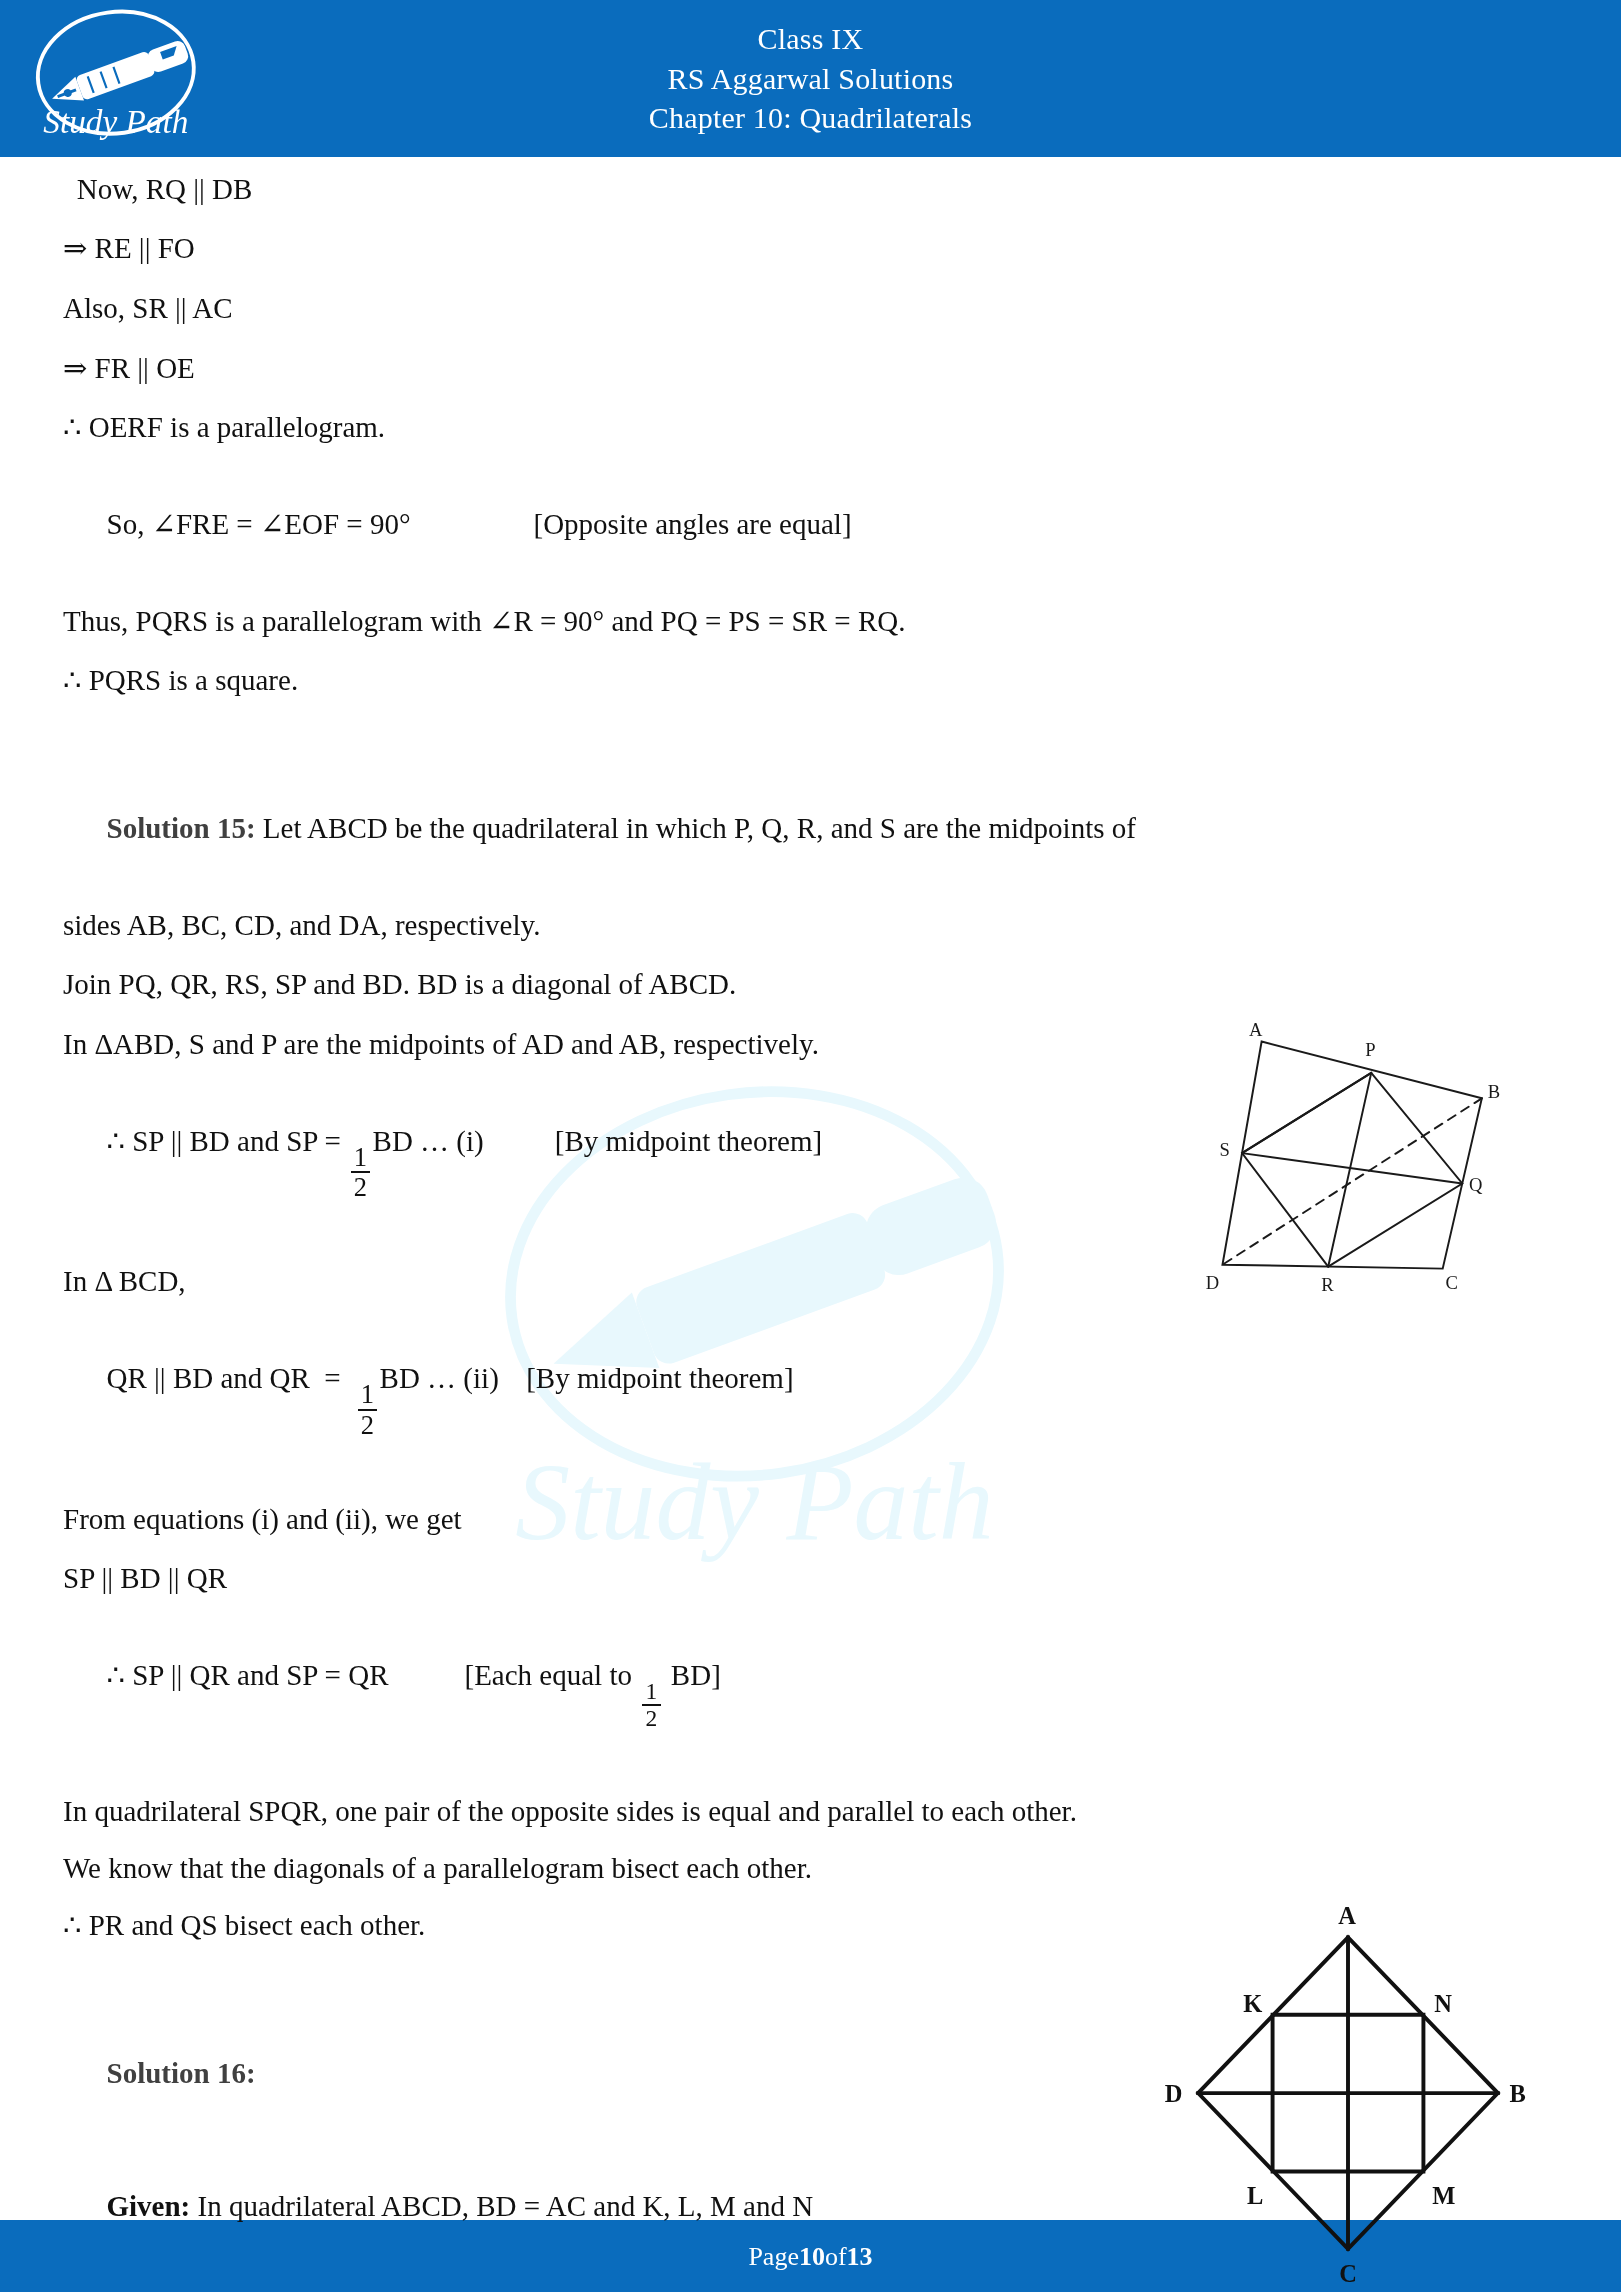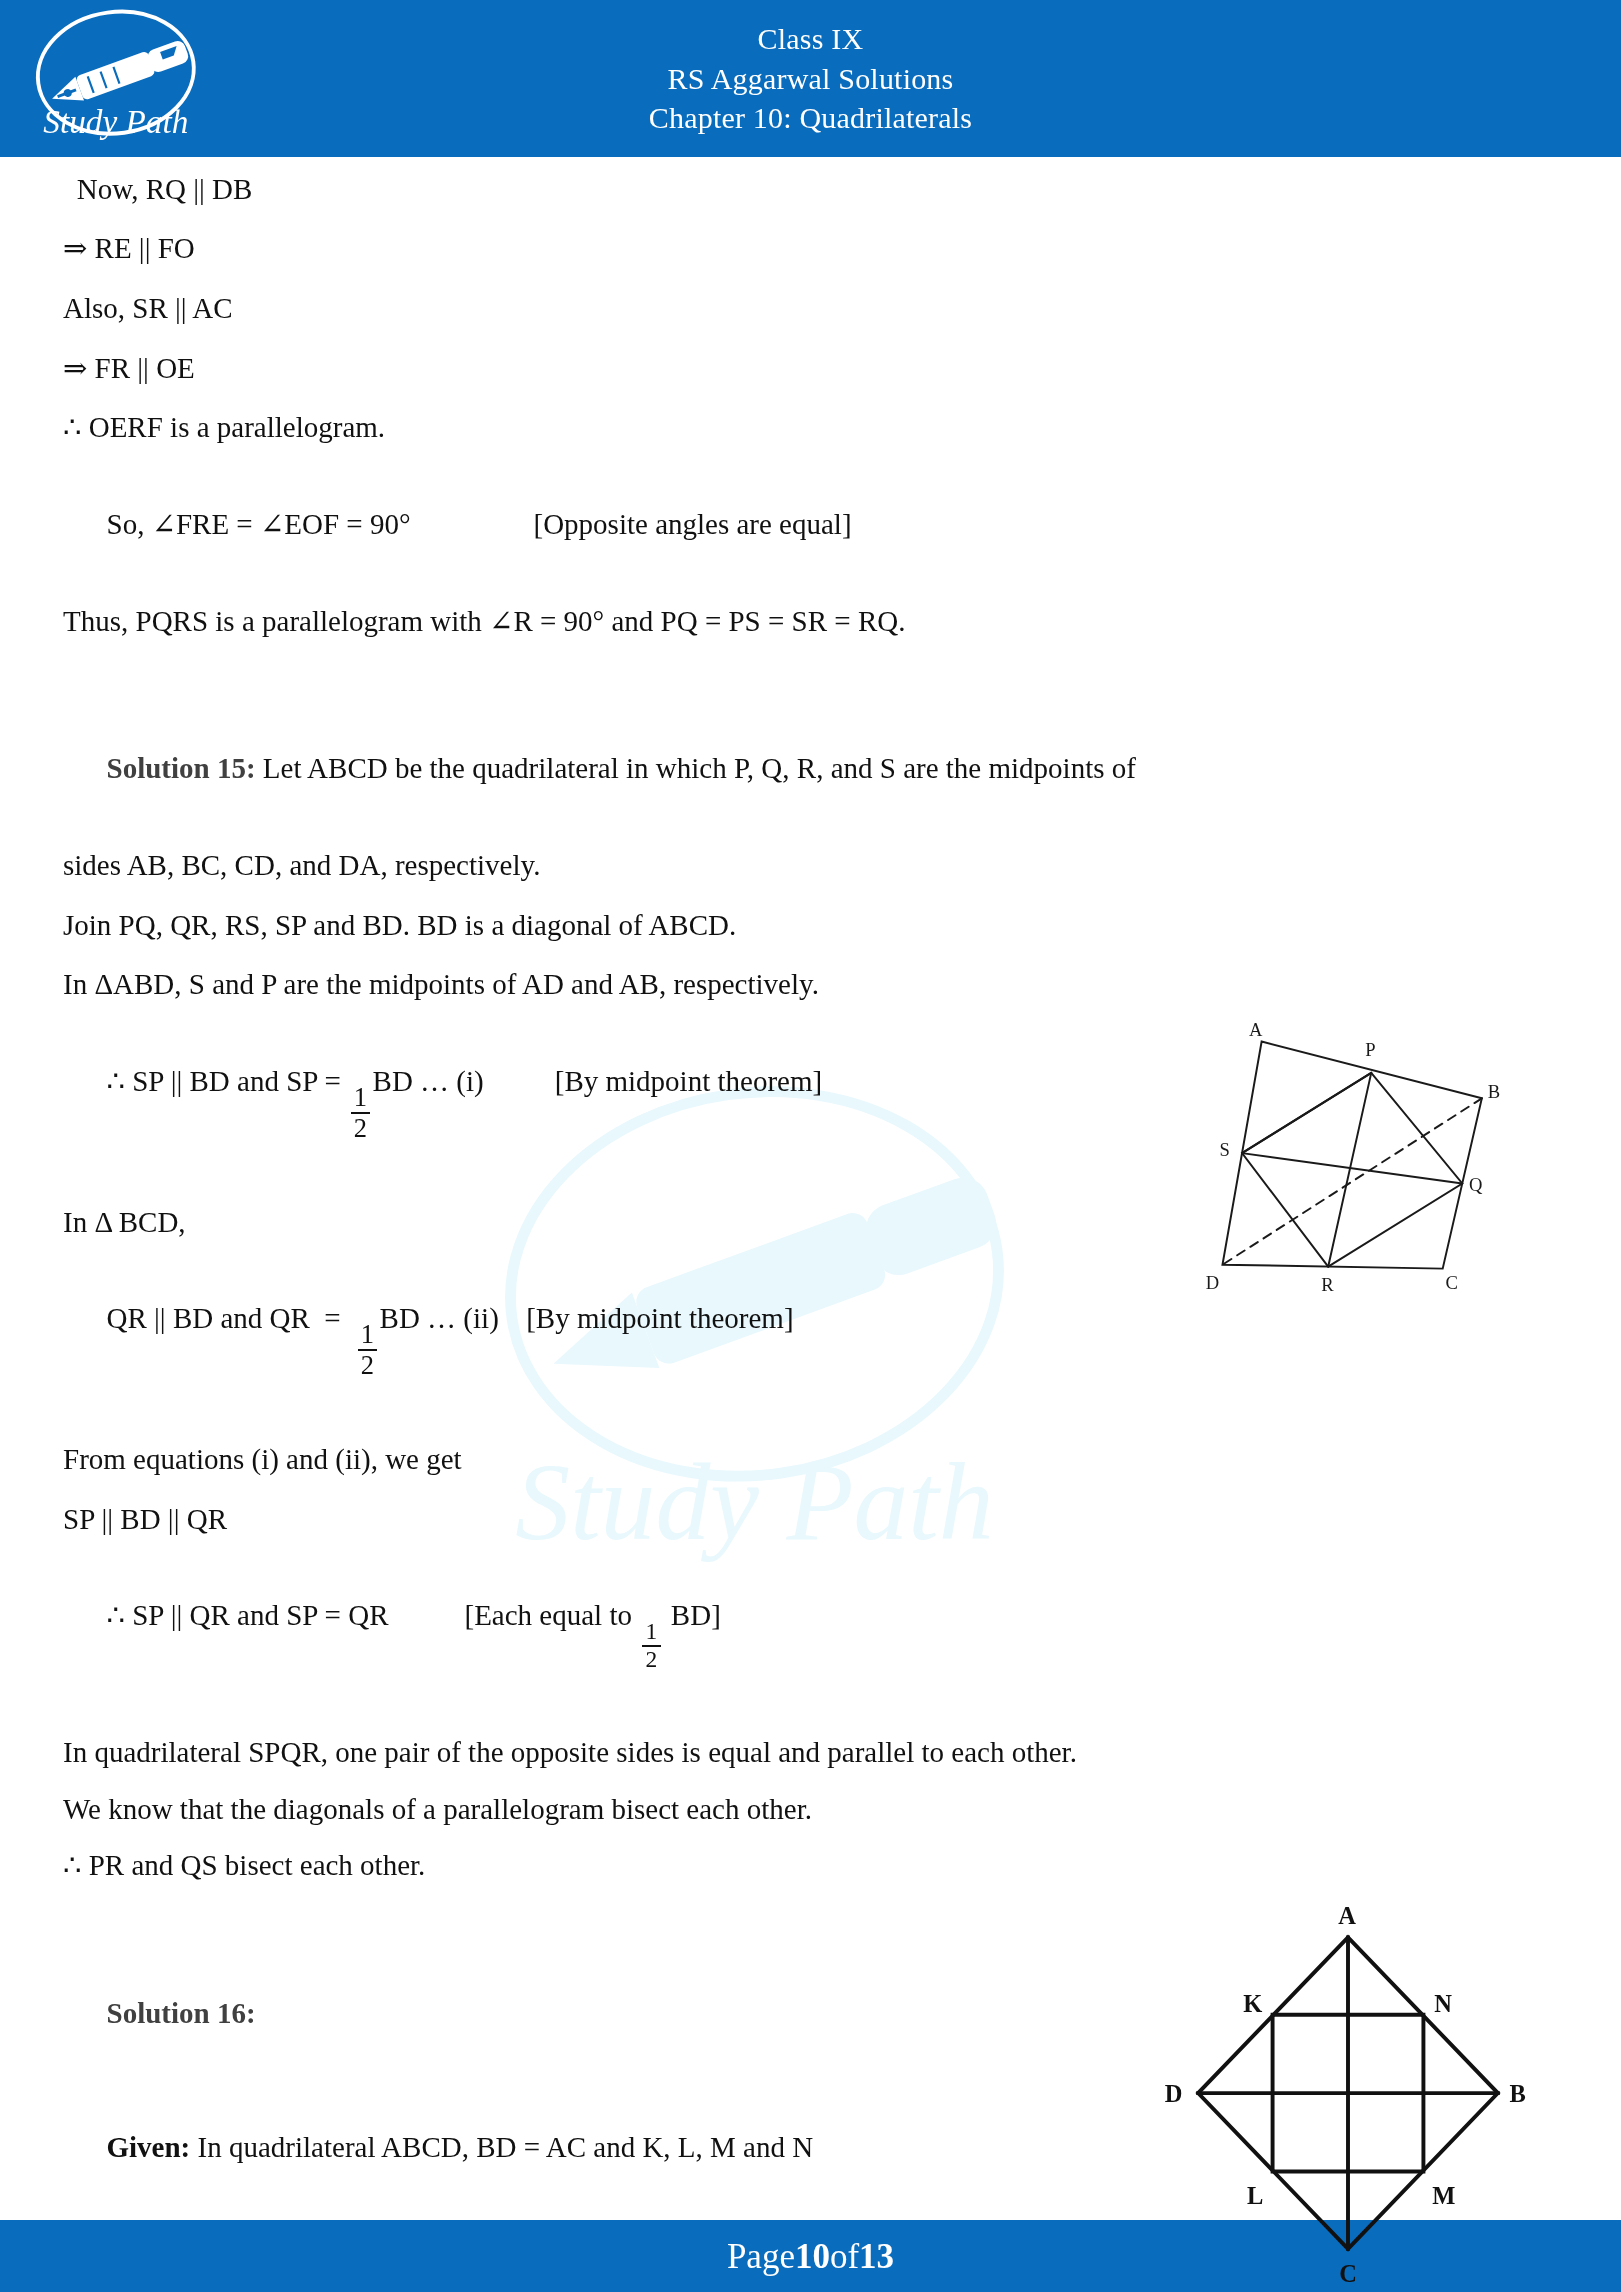--- a/index.html
+++ b/index.html
@@ -124,21 +124,21 @@
   .footer {
     position: absolute;
     left: 0; bottom: 0;
     width: 100%;
     height: 73px;
     background: #0a6cbd;
     color: #ffffff;
     display: flex;
     align-items: center;
     justify-content: center;
-    font-size: 35px;
+    font-size: 26px;
   }
   .footer .num { font-weight: bold; }
 </style>
 </head>
 <body>
 
 <div class="header">
   <div class="header-logo">
     <svg viewBox="0 0 230 150" width="225" height="147" aria-hidden="true">
 
@@ -235,20 +235,21 @@
     <p class="line">⇒ RE || FO</p>
     <p class="line">Also, SR || AC</p>
     <p class="line">⇒ FR || OE</p>
     <p class="line">∴ OERF is a parallelogram.</p>
 
     <p class="line">
       <span>So, ∠FRE = ∠EOF = 90°</span><span class="note pad-a">[Opposite angles are equal]</span>
     </p>
 
     <p class="line">Thus, PQRS is a parallelogram with ∠R = 90° and PQ = PS = SR = RQ.</p>
+    <p class="line">∴ PQRS is a square.</p>
 
     <div class="gap-lg"></div>
 
     <p class="line">
       <span class="sol-label">Solution 15:</span><span> Let ABCD be the quadrilateral in which P, Q, R, and S are the midpoints of</span>
     </p>
     <p class="line">sides AB, BC, CD, and DA, respectively.</p>
     <p class="line">Join PQ, QR, RS, SP and BD. BD is a diagonal of ABCD.</p>
     <p class="line">In ΔABD, S and P are the midpoints of AD and AB, respectively.</p>
 

